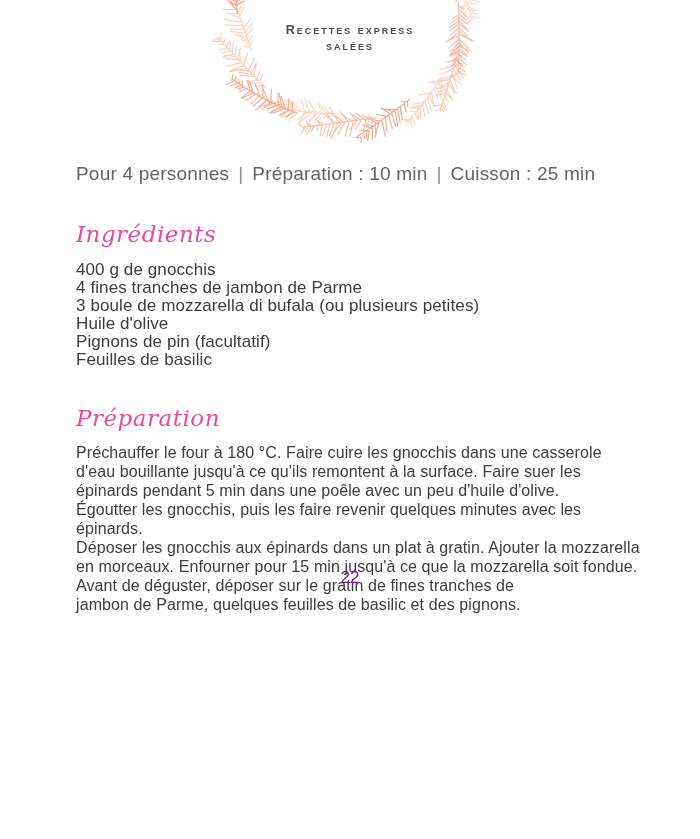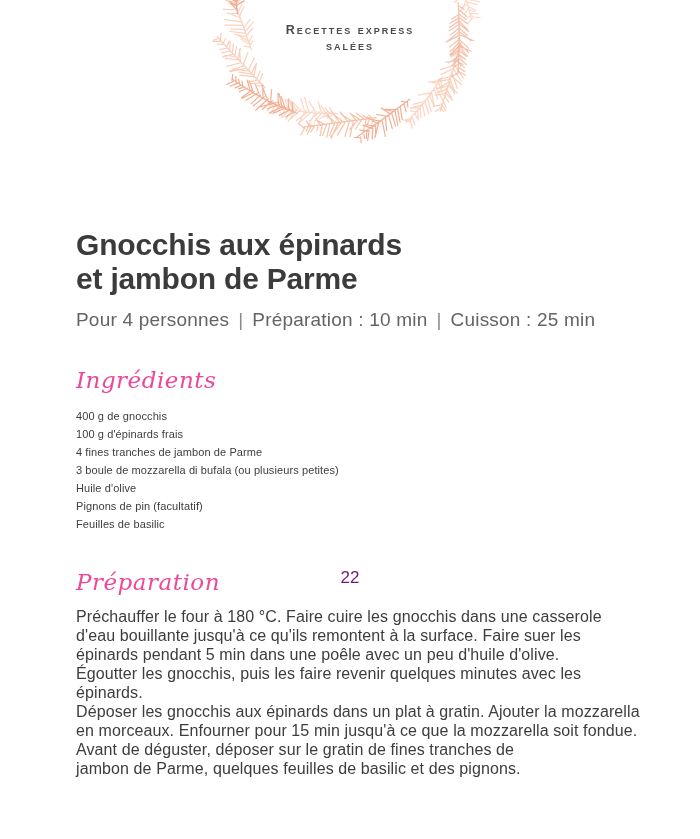--- a/index.html
+++ b/index.html
@@ -55,21 +55,21 @@
     font-style: italic;
     font-weight: 500;
     font-size: 23px;
     color: #ec4899;
     letter-spacing: 0.5px;
   }
   .ingredients-section .section-heading { margin-top: 36px; }
   .ingredients-list {
     list-style: none;
     margin-top: 14px;
-    font-size: 11px;
+    font-size: 17px;
     line-height: 18px;
     color: #3d3d3d;
     letter-spacing: 0.1px;
   }
   .preparation-section .section-heading { margin-top: 36px; }
   .preparation-text {
     margin-top: 12px;
     font-size: 16px;
     line-height: 19px;
     color: #3d3d3d;
@@ -132,32 +132,29 @@
           <path d="M0,0 Q35.5,-2.4 71.0,0.3 M3.0,0 l3.5,-6.0 M6.5,0 l7.3,-8.6 M10.8,0 l5.8,-7.4 M12.4,0 l4.0,6.5 M14.1,0 l7.3,-9.5 M15.7,0 l4.8,8.3 M17.3,0 l9.6,-9.3 M18.9,0 l6.0,8.9 M20.5,0 l8.3,-10.6 M22.1,0 l5.9,9.0 M24.4,0 l8.6,-9.3 M26.0,0 l6.4,7.9 M28.1,0 l9.9,-12.9 M29.7,0 l8.3,10.1 M31.6,0 l6.5,-15.5 M33.2,0 l6.0,12.0 M35.7,0 l9.7,-10.2 M37.3,0 l7.1,8.7 M39.2,0 l10.6,-10.2 M40.8,0 l8.4,8.2 M42.9,0 l5.7,-12.8 M44.5,0 l7.5,8.2 M47.2,0 l6.6,-8.9 M48.8,0 l4.0,7.9 M51.5,0 l5.1,-7.3 M53.1,0 l5.4,4.5 M55.3,0 l6.6,-8.3 M56.9,0 l5.9,6.1 M59.9,0 l1.7,-4.8 M61.5,0 l2.3,3.4 M64.5,0 l4.6,-6.6 M68.6,0 l4.0,-7.2 M70.2,0 l3.2,5.7" fill="none" stroke="#f0a98c" stroke-width="1.2" stroke-linecap="round" opacity="0.72"></path>
         </g>
       </svg>
     <div class="category-label">
       <div>Recettes express</div>
       <div>salées</div>
     </div>
   </header>
 
   <main>
-    <h1 class="recipe-title">Gnocchis aux épinards
-et jambon de Parme</h1>
 
     <div class="recipe-meta">
       <span>Pour 4 personnes</span><span class="sep">|</span><span>Préparation : 10 min</span><span class="sep">|</span><span>Cuisson : 25 min</span>
     </div>
 
     <section class="ingredients-section">
       <h2 class="section-heading">Ingrédients</h2>
       <ul class="ingredients-list">
         <li>400 g de gnocchis</li>
-        <li>100 g d'épinards frais</li>
         <li>4 fines tranches de jambon de Parme</li>
         <li>3 boule de mozzarella di bufala (ou plusieurs petites)</li>
         <li>Huile d'olive</li>
         <li>Pignons de pin (facultatif)</li>
         <li>Feuilles de basilic</li>
       </ul>
     </section>
 
     <section class="preparation-section">
       <h2 class="section-heading">Préparation</h2>

